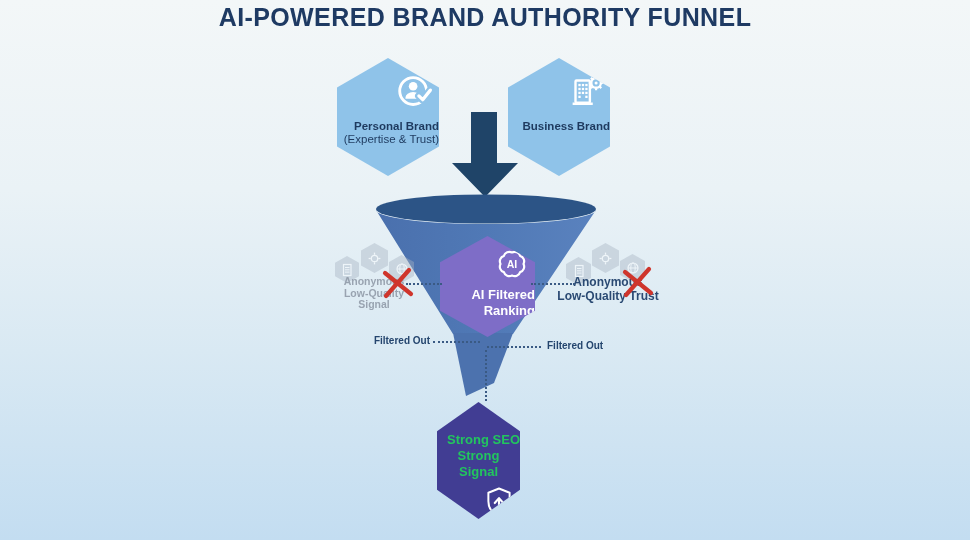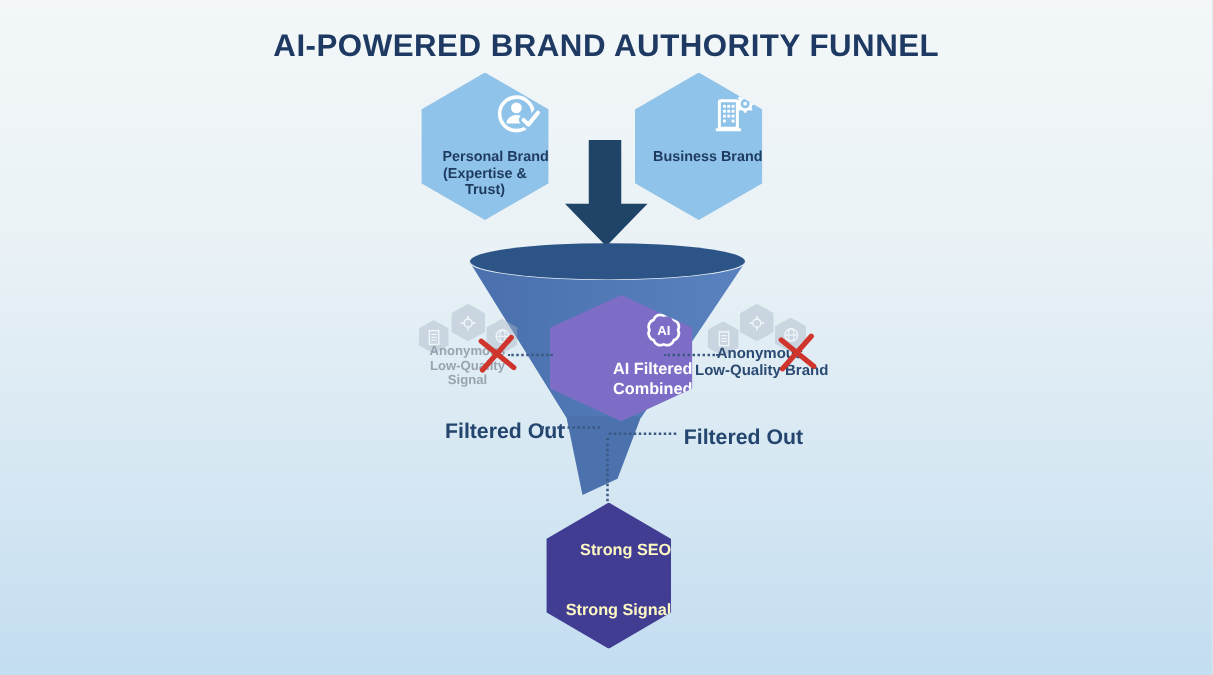--- a/index.html
+++ b/index.html
@@ -3,63 +3,63 @@
 <meta charset="utf-8">
 <style>
   html,body{margin:0;padding:0;background:#dfe7ee;}
   .stage{
     position:relative;width:970px;height:540px;overflow:hidden;
     background:linear-gradient(180deg,#f3f7f8 0%,#eaf2f6 35%,#d9e9f3 65%,#c3ddf1 100%);
     font-family:"Liberation Sans",sans-serif;
   }
   .abs{position:absolute;}
   .title{
-    top:23px;left:0;width:100%;text-align:center;
+    top:3px;left:0;width:100%;text-align:center;
     font-size:25px;font-weight:800;color:#1e3a63;letter-spacing:.4px;
   }
   svg.layer{position:absolute;left:0;top:0;z-index:1;}
   .hex{
     position:absolute;display:flex;flex-direction:column;align-items:flex-end;text-align:center;
     clip-path:polygon(50% 0%,100% 25%,100% 75%,50% 100%,0% 75%,0% 25%);
   }
   .hex-input{
     left:0;top:58px;width:102px;height:118px;background:#8fc3e9;color:#1e3a5f;
     padding-top:12px;box-sizing:border-box;z-index:3;
   }
   .hex-input .t1{font-size:11.5px;font-weight:800;line-height:14px;margin-top:3px;}
-  .hex-input .t2{font-size:11.5px;font-weight:700;line-height:13px;}
+  .hex-input .t2{font-size:11.5px;font-weight:400;line-height:13px;}
   .hex-ai{
-    left:440px;top:236px;width:114px;height:101px;background:#7e6dc7;color:#fff;
+    left:440px;top:236px;width:95px;height:101px;background:#7e6dc7;color:#fff;
     clip-path:polygon(50% 0%,100% 26%,100% 74%,50% 100%,0% 74%,0% 26%);
     padding-top:5px;box-sizing:border-box;z-index:3;
   }
   .hex-ai .t{font-size:13px;font-weight:800;line-height:15.5px;}
   .hex-seo{
-    left:437px;top:402px;width:100px;height:117px;background:#413d93;color:#fef9c3;
-    padding-top:30px;box-sizing:border-box;z-index:3;gap:32px;
+    left:437px;top:402px;width:83px;height:117px;background:#413d93;color:#22c55e;
+    padding-top:30px;box-sizing:border-box;z-index:3;
   }
   .hex-seo .t{font-size:13px;font-weight:800;line-height:16px;}
   .mini-hex{
     position:absolute;background:#a7b2c1;opacity:.42;
     clip-path:polygon(50% 0%,100% 25%,100% 75%,50% 100%,0% 75%,0% 25%);
     display:flex;align-items:center;justify-content:center;
   }
   .cluster{position:absolute;z-index:2;left:0;top:0;width:0;height:0;}
   .reject-text-left{
     left:336px;top:276px;width:76px;text-align:center;z-index:2;
     font-size:10.5px;font-weight:700;line-height:11.5px;color:#8d97a5;opacity:.85;
   }
   .reject-text-right{
     left:556px;top:276px;width:104px;text-align:center;z-index:2;
     font-size:12px;font-weight:800;line-height:13.5px;color:#2b4a73;white-space:nowrap;
   }
   .dots-h{position:absolute;height:0;border-top:2.4px dotted #3a5a84;z-index:4;}
   .dots-v{position:absolute;width:0;border-left:2.4px dotted #3a5a84;z-index:2;}
   .filtered{
-    position:absolute;z-index:4;font-size:17px;font-weight:800;color:#24456e;white-space:nowrap;
+    position:absolute;z-index:4;font-size:10px;font-weight:800;color:#24456e;white-space:nowrap;
   }
   .xmark{position:absolute;z-index:5;}
 </style>
 </head>
 <body>
 
 <div class="stage">
 
   <div class="abs title">AI-POWERED BRAND AUTHORITY FUNNEL</div>
 
@@ -180,35 +180,35 @@
     <div class="mini-hex" style="left:620px;top:254px;width:25px;height:28px">
       <svg width="14" height="14" viewBox="0 0 14 14">
           <circle cx="7" cy="7" r="5" fill="none" stroke="#fff" stroke-width="1.2"></circle>
           <ellipse cx="7" cy="7" rx="2.2" ry="5" fill="none" stroke="#fff" stroke-width="1"></ellipse>
           <line x1="2" y1="7" x2="12" y2="7" stroke="#fff" stroke-width="1"></line>
         </svg>
     </div>
   </div>
   <div class="abs reject-text-right">
     <div>Anonymous</div>
-    <div>Low-Quality Brand</div>
+    <div>Low-Quality Trust</div>
   </div>
   <svg class="xmark" style="left:618px;top:263px" width="38" height="38" viewBox="0 0 38 38">
     <line x1="7" y1="9" x2="33" y2="30" stroke="#cf352c" stroke-width="4.2" stroke-linecap="round"></line>
     <line x1="31" y1="6" x2="8" y2="32" stroke="#cf352c" stroke-width="4.2" stroke-linecap="round"></line>
   </svg>
   <div class="dots-h" style="left:531px;top:283px;width:44px"></div>
 
   <div class="hex hex-ai">
     <svg width="46" height="46" viewBox="0 0 48 48">
       <path d="M24,12 A6,6 0 0 1 32.5,15.5 A6,6 0 0 1 36,24 A6,6 0 0 1 32.5,32.5 A6,6 0 0 1 24,36 A6,6 0 0 1 15.5,32.5 A6,6 0 0 1 12,24 A6,6 0 0 1 15.5,15.5 A6,6 0 0 1 24,12 Z" fill="none" stroke="#fff" stroke-width="2.3" stroke-linejoin="round"></path>
       <text x="24" y="28" text-anchor="middle" font-family="Liberation Sans, sans-serif" font-size="11" font-weight="bold" fill="#fff">AI</text>
     </svg>
     <div class="t">AI Filtered</div>
-    <div class="t">Combined</div>
+    <div class="t">Ranking</div>
   </div>
 
   <div class="filtered" style="left:356px;top:335px;width:74px;text-align:right">Filtered Out</div>
   <div class="dots-h" style="left:433px;top:341px;width:47px"></div>
   <div class="dots-h" style="left:487px;top:346px;width:54px"></div>
   <div class="filtered" style="left:547px;top:340px">Filtered Out</div>
 
   <div class="dots-v" style="left:485px;top:350px;height:51px"></div>
 
   <div class="hex hex-seo">

